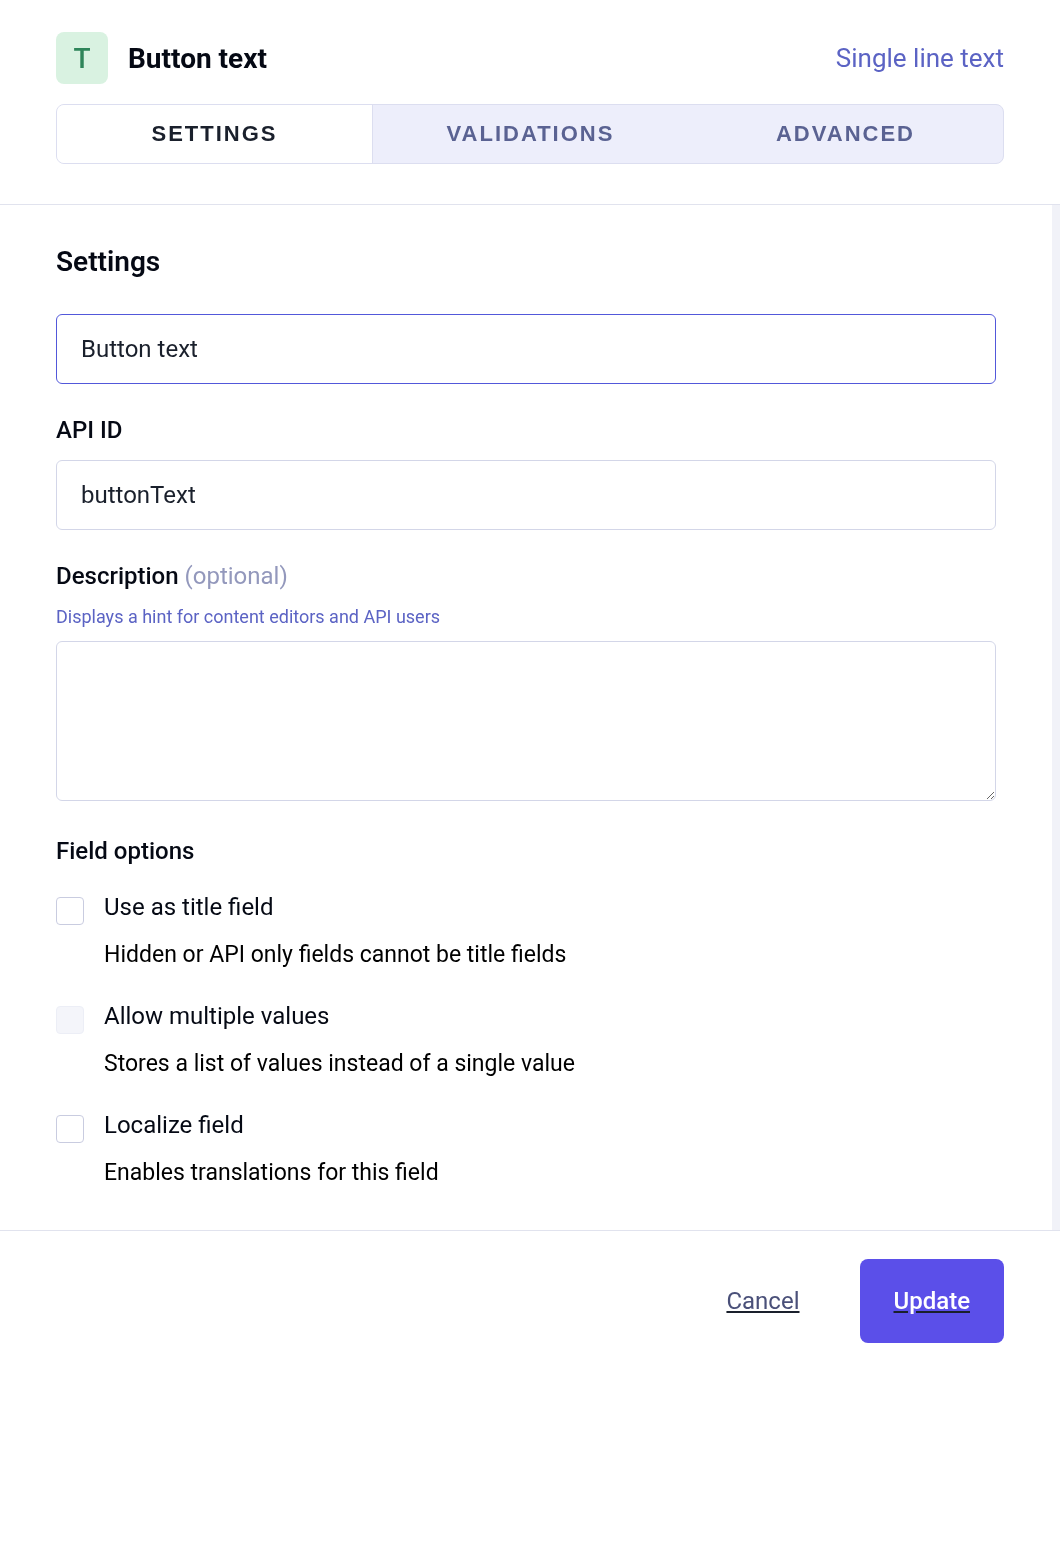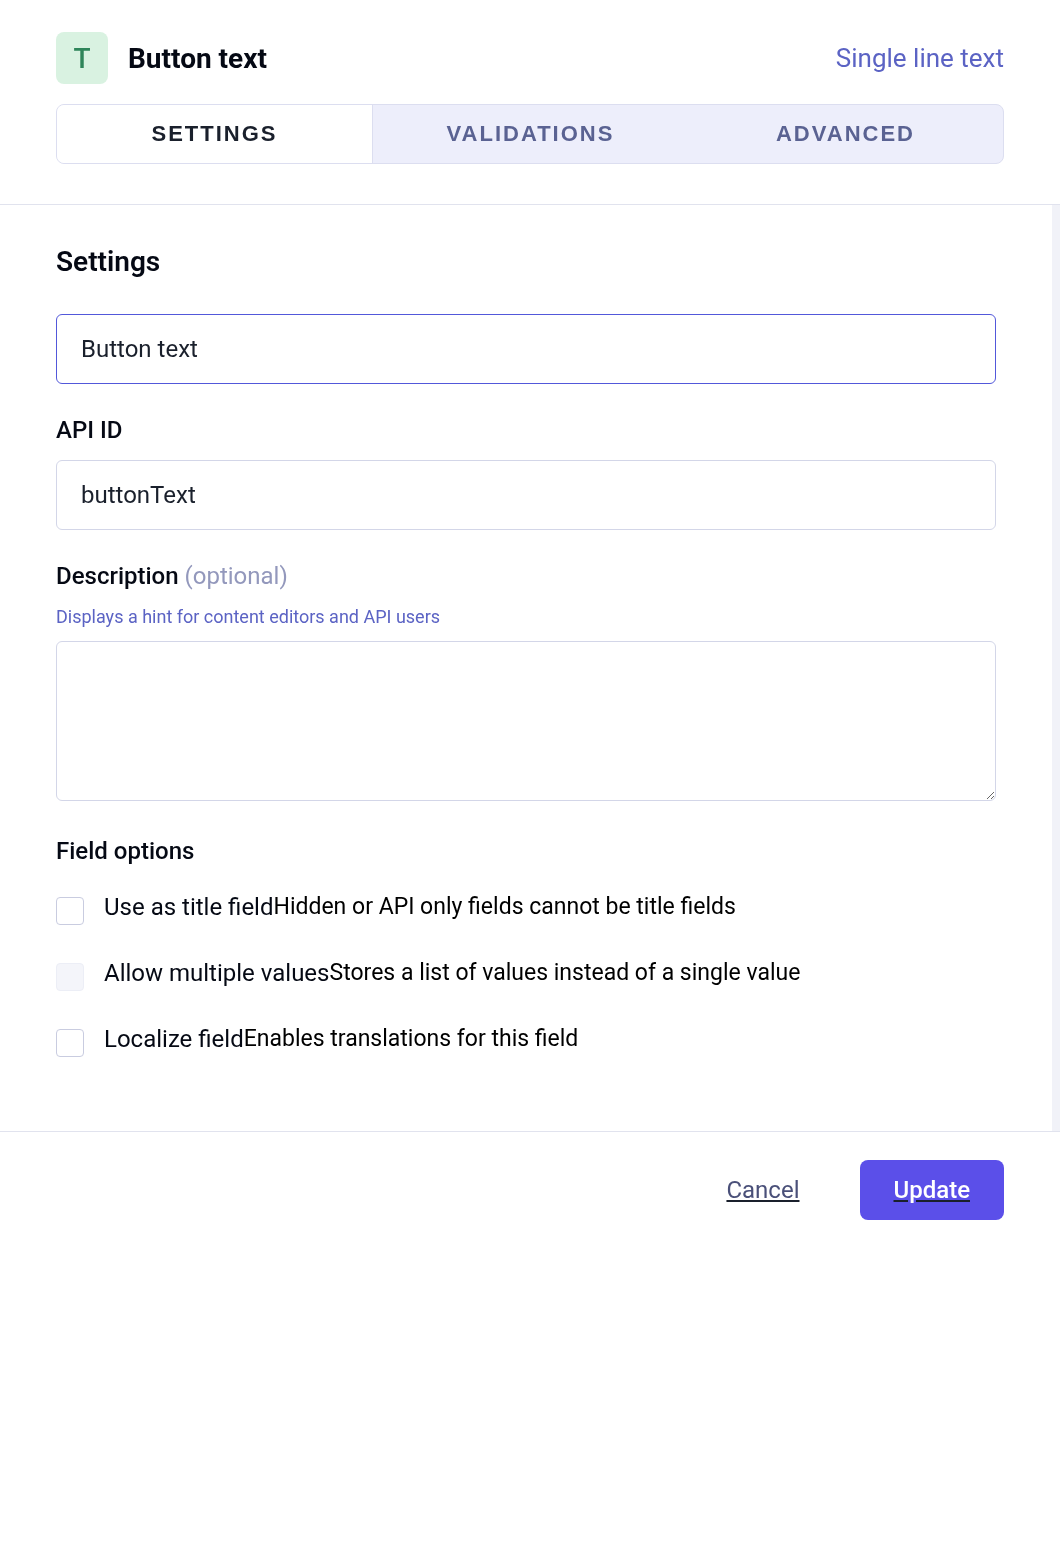--- a/index.html
+++ b/index.html
@@ -151,23 +151,22 @@
       cursor: pointer;
       flex-shrink: 0;
     }
     .checkbox.disabled {
       background: #f4f5fa;
       border-color: #eceef6;
       cursor: default;
     }
     .checkbox-label-wrap {
       display: flex;
-      flex-direction: row;
-      gap: 0;
-      text-align: right;
+      flex-direction: column;
+      gap: 20px;
     }
     .checkbox-title {
       font-size: 24px;
       color: #050914;
     }
     .checkbox-desc {
       font-size: 23px;
       color: #000000;
     }
     .footer-border {
@@ -188,21 +187,21 @@
       font-size: 24px;
       color: #4a5079;
       cursor: pointer;
       font-family: inherit;
     }
     .btn-update {
       background: #5b4fe9;
       color: #fff;
       border: none;
       font-size: 24px;
-      padding: 16px 34px;
+      padding: 28px 34px;
       border-radius: 8px;
       cursor: pointer;
       font-family: inherit;
       font-weight: 500;
     }
   </style>
 </head>
 <body>
 
 <div class="header">

